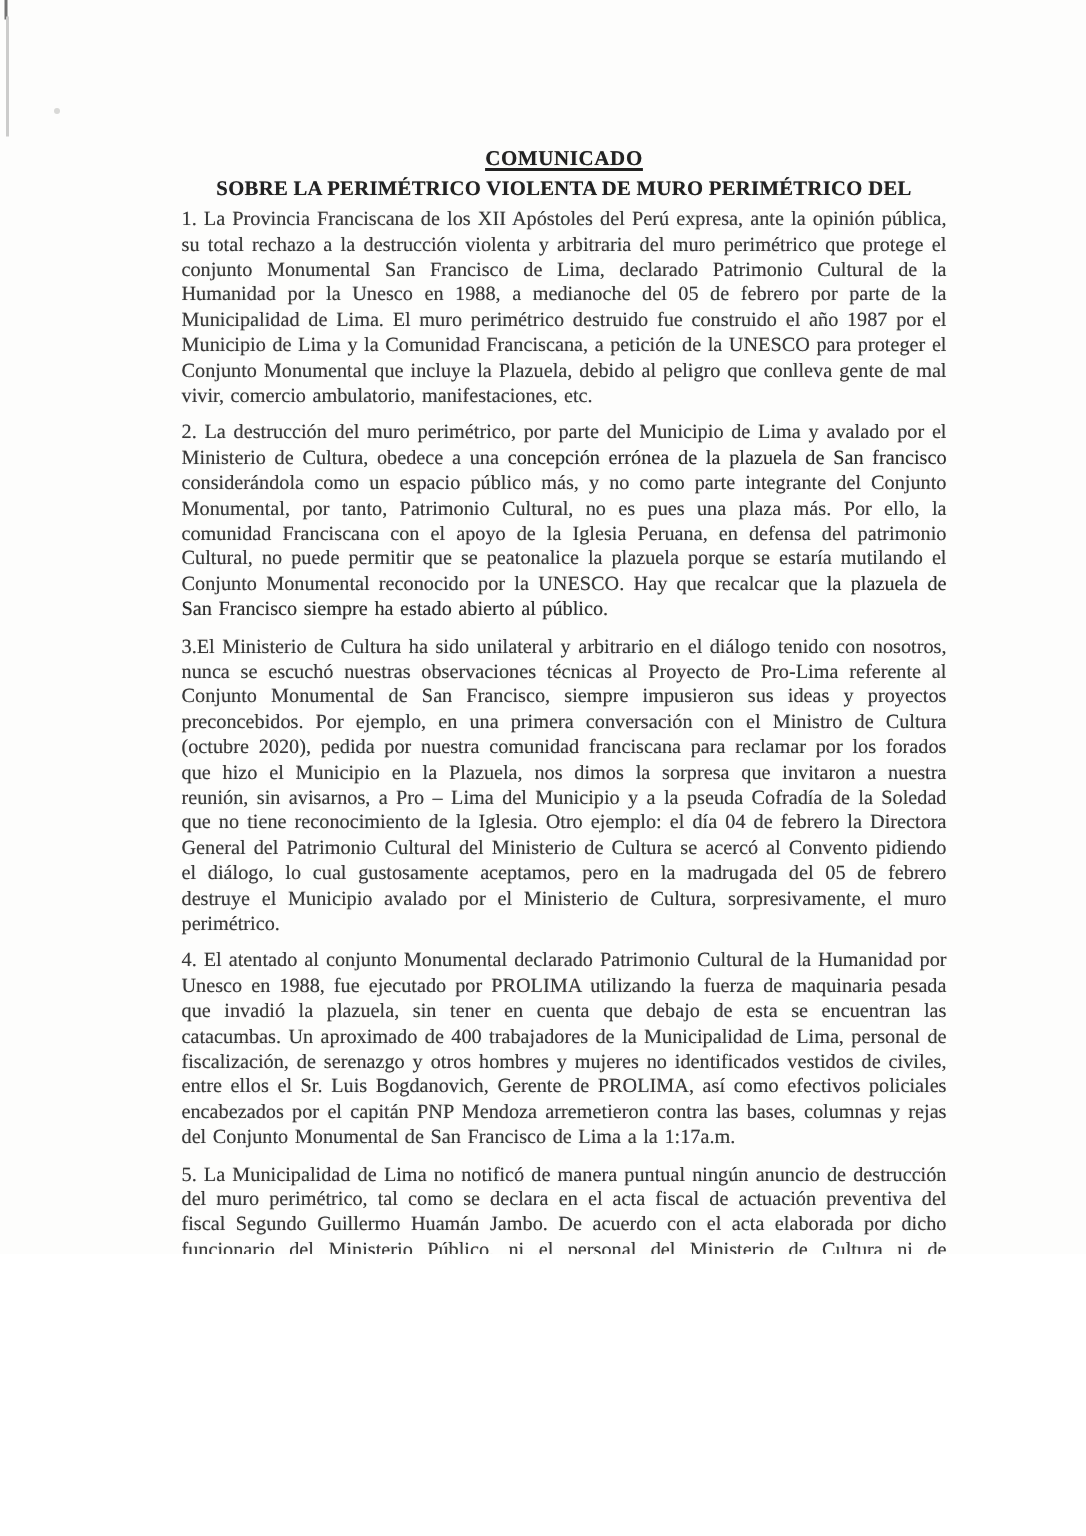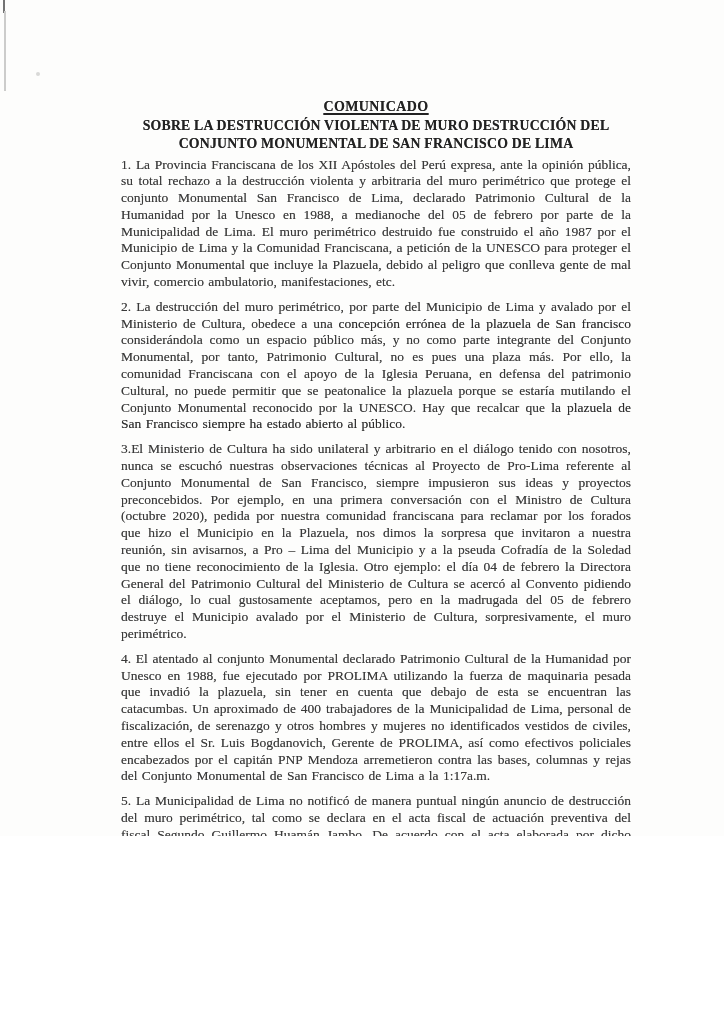--- a/index.html
+++ b/index.html
@@ -91,22 +91,21 @@
 <div class="page">
 
   <div class="artifact-edge-dark"></div>
   <div class="artifact-edge-faint"></div>
   <div class="artifact-speck"></div>
 
   <div class="content">
     <div class="doc-title">
       <span class="underlined">COMUNICADO</span>
     </div>
-    <div class="doc-subtitle">SOBRE LA DESTRUCCIÓN VIOLENTA DE MURO DESTRUCCIÓN DEL</div>
-    <div class="doc-subtitle">CONJUNTO MONUMENTAL DE SAN FRANCISCO DE LIMA</div>
+    <div class="doc-subtitle">SOBRE LA PERIMÉTRICO VIOLENTA DE MURO PERIMÉTRICO DEL</div>
     <div class="paragraphs" id="paragraphs">
         <p><span>1. La Provincia Franciscana de los XII Apóstoles del Perú expresa, ante la opinión pública, su total rechazo a la destrucción violenta y arbitraria del muro perimétrico que protege el conjunto Monumental San Francisco de Lima, declarado Patrimonio Cultural de la Humanidad por la Unesco en 1988, a medianoche del 05 de febrero por parte de la Municipalidad de Lima. El muro perimétrico destruido fue construido el año 1987 por el Municipio de Lima y la Comunidad Franciscana, a petición de la UNESCO para proteger el Conjunto Monumental que incluye la Plazuela, debido al peligro que conlleva gente de mal vivir, comercio ambulatorio, manifestaciones, etc.</span></p>
         <p><span>2. La destrucción del muro perimétrico, por parte del Municipio de Lima y avalado por el Ministerio de Cultura, obedece a una </span><strong>concepción errónea de la plazuela de San francisco</strong><span> considerándola como un espacio público más, y no como parte integrante del Conjunto Monumental, por tanto, Patrimonio Cultural, no es pues una plaza más. Por ello, la comunidad Franciscana con el apoyo de la Iglesia Peruana, en defensa del patrimonio Cultural, no puede permitir que se peatonalice la plazuela porque se estaría mutilando el Conjunto Monumental reconocido por la UNESCO. Hay que recalcar que </span><strong>la plazuela de San Francisco siempre ha estado abierto al público</strong><span>.</span></p>
         <p><span>3.El Ministerio de Cultura ha sido unilateral y arbitrario en el diálogo tenido con nosotros, nunca se escuchó nuestras observaciones técnicas al Proyecto de Pro-Lima referente al Conjunto Monumental de San Francisco, siempre impusieron sus ideas y proyectos preconcebidos. Por ejemplo, en una primera conversación con el Ministro de Cultura (octubre 2020), pedida por nuestra comunidad franciscana para reclamar por los forados que hizo el Municipio en la Plazuela, nos dimos la sorpresa que invitaron a nuestra reunión, sin avisarnos, a Pro – Lima del Municipio y a la pseuda Cofradía de la Soledad que no tiene reconocimiento de la Iglesia. Otro ejemplo: el día 04 de febrero la Directora General del Patrimonio Cultural del Ministerio de Cultura se acercó al Convento pidiendo el diálogo, lo cual gustosamente aceptamos, pero en la madrugada del 05 de febrero destruye el Municipio avalado por el Ministerio de Cultura, sorpresivamente, el muro perimétrico.</span></p>
         <p><span>4. El atentado al conjunto Monumental declarado Patrimonio Cultural de la Humanidad por Unesco en 1988, fue ejecutado por PROLIMA utilizando la fuerza de maquinaria pesada que invadió la plazuela, sin tener en cuenta que debajo de esta se encuentran las catacumbas. Un aproximado de 400 trabajadores de la Municipalidad de Lima, personal de fiscalización, de serenazgo y otros hombres y mujeres no identificados vestidos de civiles, entre ellos el Sr. Luis Bogdanovich, Gerente de PROLIMA, así como efectivos policiales encabezados por el capitán PNP Mendoza arremetieron contra las bases, columnas y rejas del Conjunto Monumental de San Francisco de Lima a la 1:17a.m.</span></p>
         <p><span>5. La Municipalidad de Lima no notificó de manera puntual ningún anuncio de destrucción del muro perimétrico, tal como se declara en el acta fiscal de actuación preventiva del fiscal Segundo Guillermo Huamán Jambo. De acuerdo con el acta elaborada por dicho funcionario del Ministerio Público, ni el personal del Ministerio de Cultura ni de PROLIMA mostraron prueba</span></p>
       </div>
   </div>
 
   <div class="scan-bottom-edge"></div>

